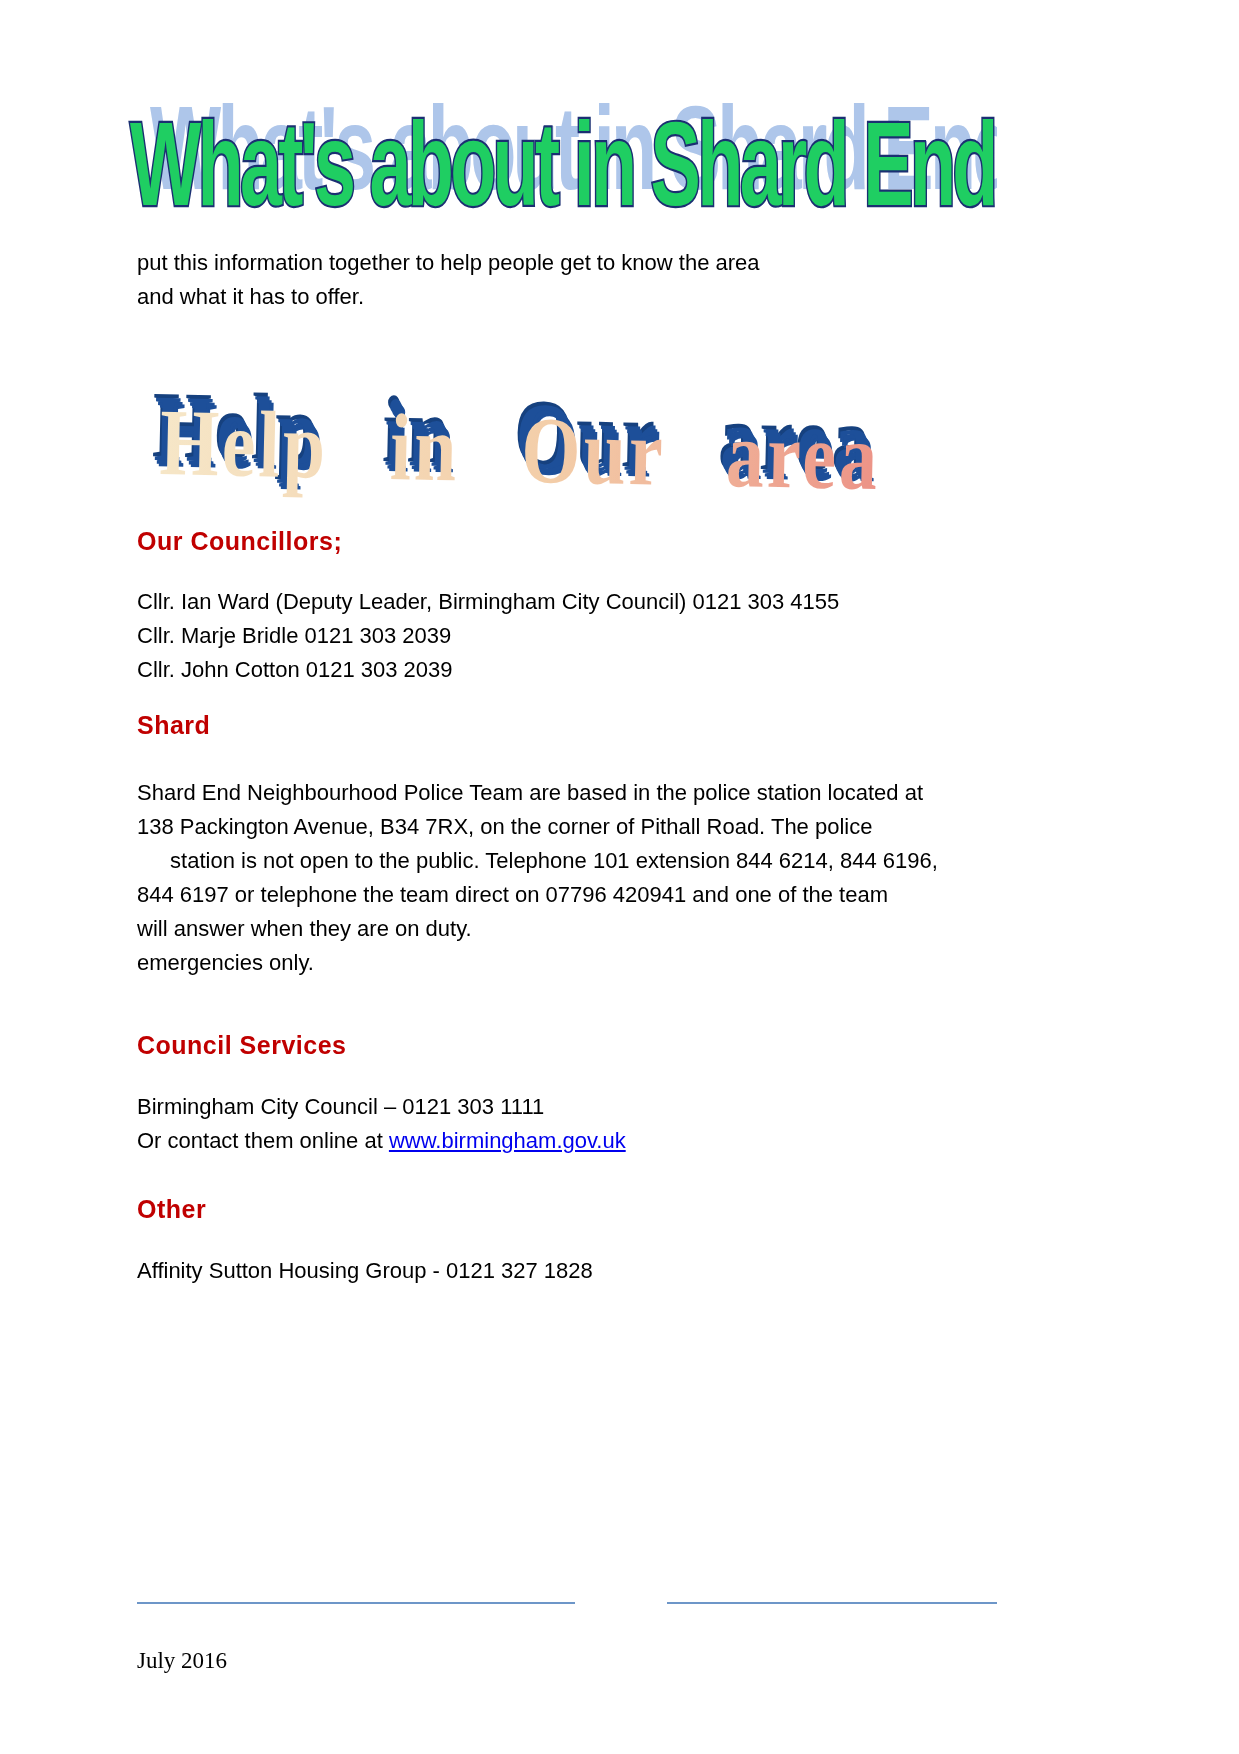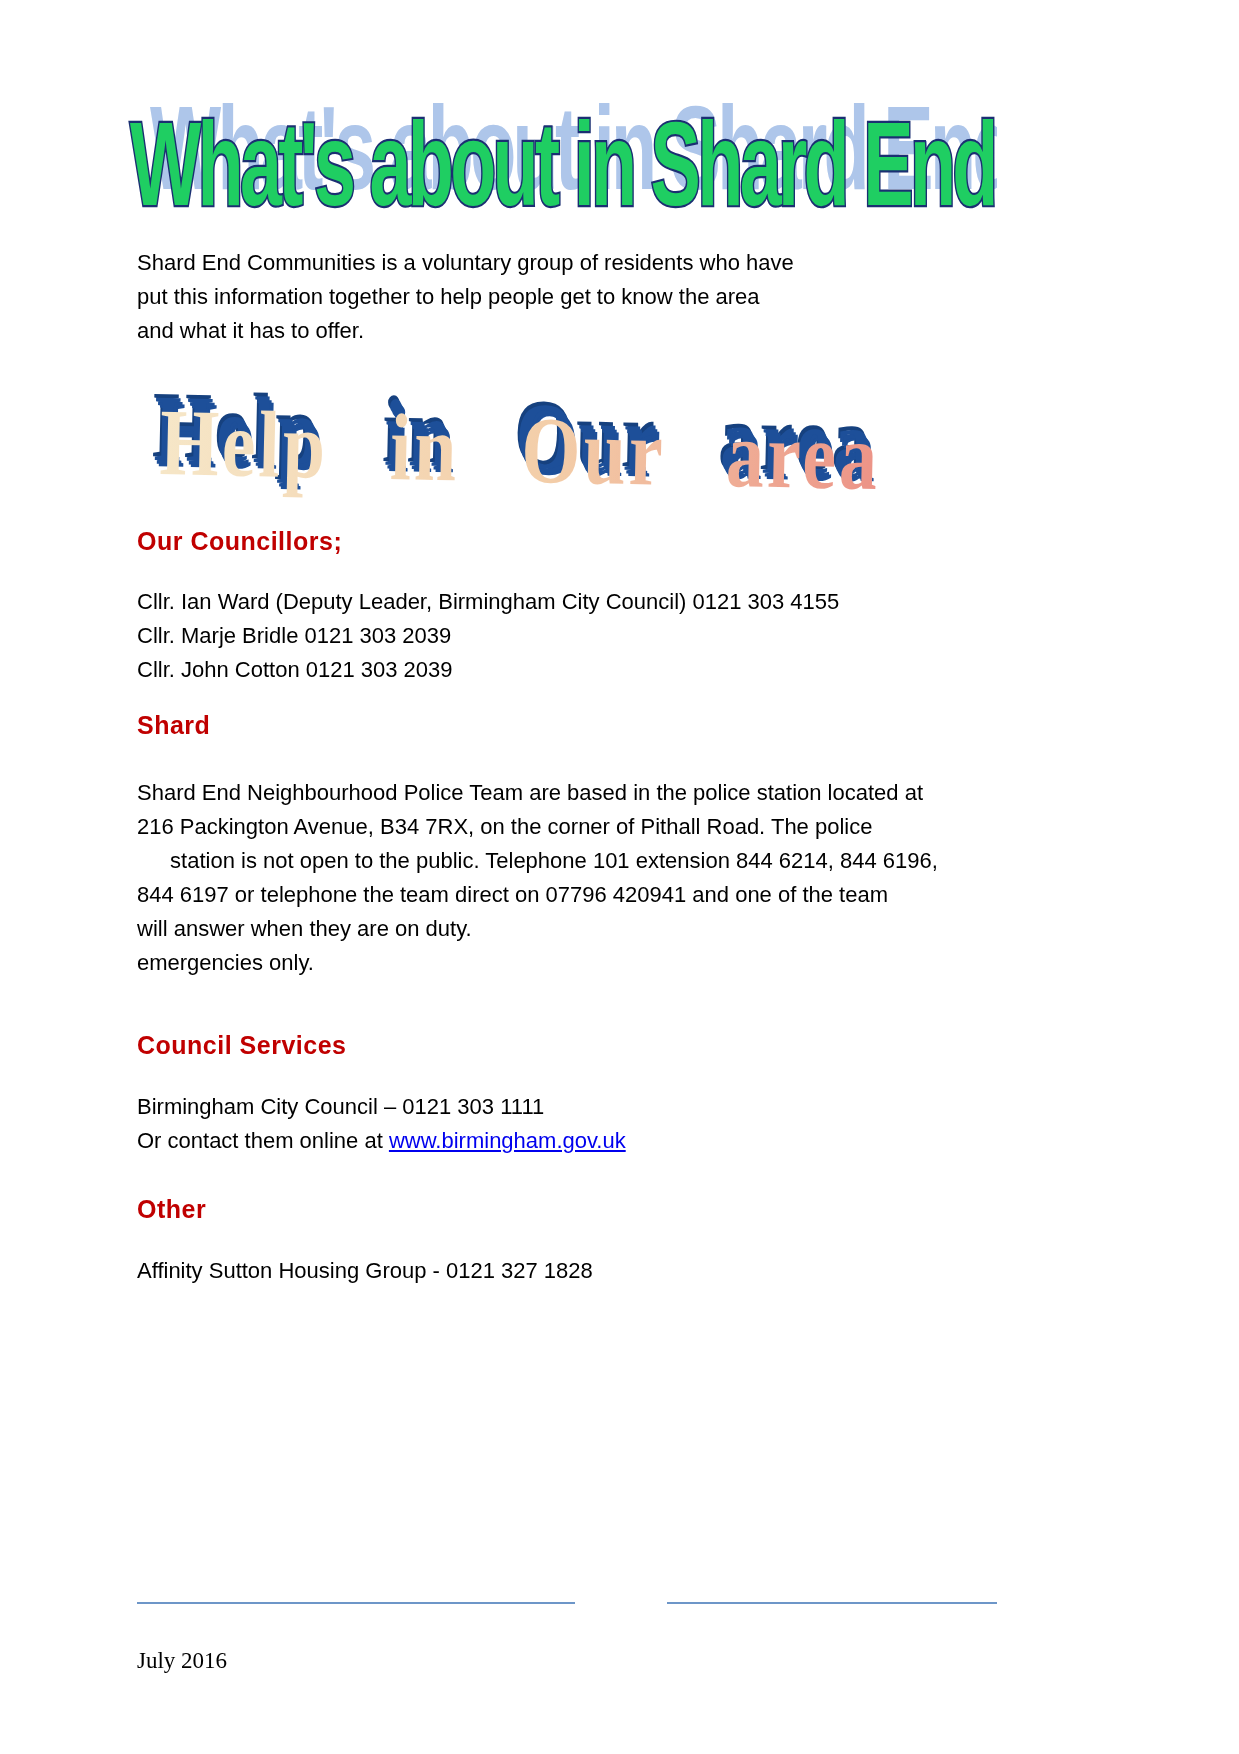--- a/index.html
+++ b/index.html
@@ -108,41 +108,40 @@
 <body>
 
 <div class="page">
 
   <div class="wordart-title">
     <span class="wt-layer wt-shadow">What's about in Shard End</span>
     <span class="wt-layer wt-front">What's about in Shard End</span>
   </div>
 
   <div class="textblock" style="top:246px;">
-    <div class="line just" style="word-spacing: 0px;">Shard End Communities is a voluntary group of residents who have</div>
     <div class="line just" style="word-spacing: 0px;">put this information together to help people get to know the area</div>
     <div class="line">and what it has to offer.</div>
   </div>
 
   <div class="wordart-sub">
     <span class="ws-layer ws-back">Help in Our area</span>
     <span class="ws-layer ws-front">Help in Our area</span>
   </div>
 
   <div class="heading" style="top:524px;">Our Councillors;</div>
   <div class="textblock" style="top:585px;">
     <div class="line">Cllr. Ian Ward (Deputy Leader, Birmingham City Council) 0121 303 4155</div>
     <div class="line">Cllr. Marje Bridle 0121 303 2039</div>
     <div class="line">Cllr. John Cotton 0121 303 2039</div>
   </div>
 
   <div class="heading" style="top:708px;">Shard</div>
   <div class="textblock" style="top:776px;">
     <div class="line just" style="word-spacing: 0px;">Shard End Neighbourhood Police Team are based in the police station located at</div>
-    <div class="line just" style="word-spacing: 0px;">216 Packington Avenue, B34 7RX, on the corner of Pithall Road. The police</div>
+    <div class="line just" style="word-spacing: 0px;">138 Packington Avenue, B34 7RX, on the corner of Pithall Road. The police</div>
     <div class="line just" style="word-spacing: 0px; text-align: center;">station is not open to the public. Telephone 101 extension 844 6214, 844 6196,</div>
     <div class="line just" style="word-spacing: 0px;">844 6197 or telephone the team direct on 07796 420941 and one of the team</div>
     <div class="line">will answer when they are on duty.</div>
     <div class="line">emergencies only.</div>
   </div>
 
   <div class="heading" style="top:1028px;text-align:right;">Council Services</div>
   <div class="textblock" style="top:1090px;">
     <div class="line">Birmingham City Council – 0121 303 1111</div>
     <div class="line">

